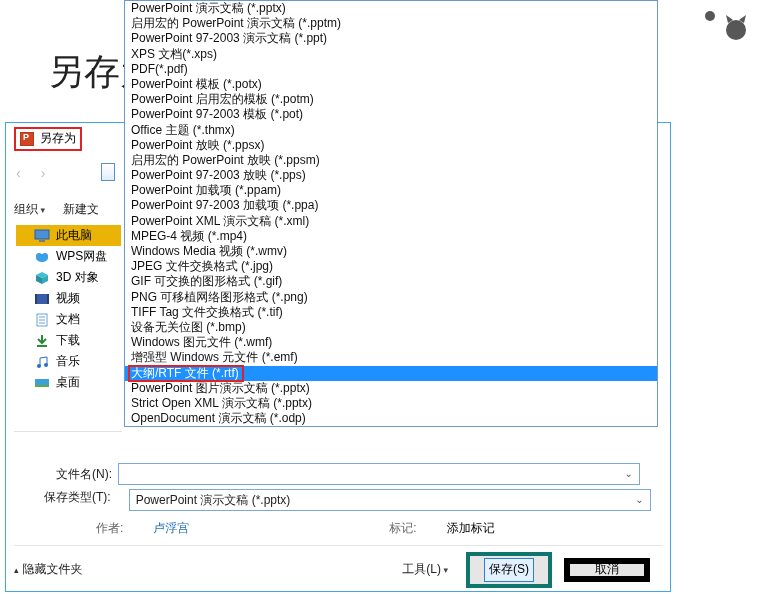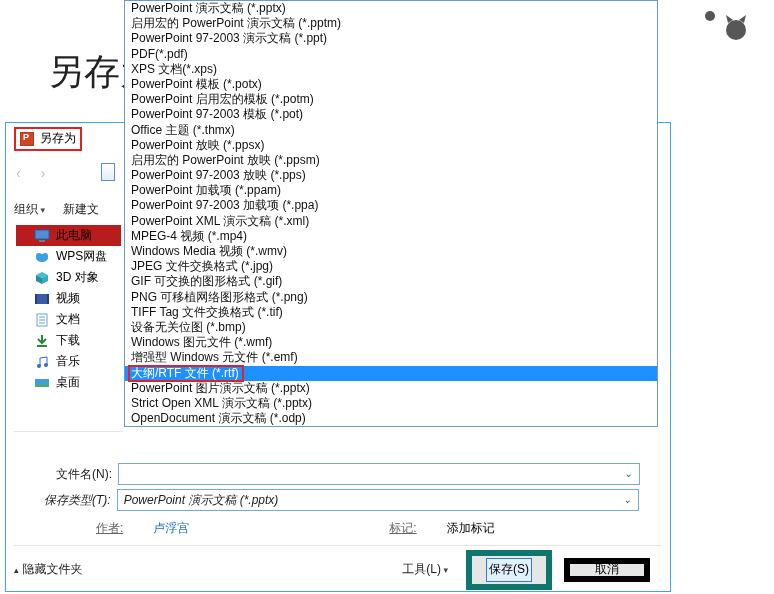--- a/index.html
+++ b/index.html
@@ -70,38 +70,38 @@
   .sidebar {
     position: absolute;
     left: 10px; top: 102px;
     width: 105px;
   }
   .sb-row {
     display: flex; align-items: center;
     height: 21px; gap: 6px;
     padding-left: 18px;
   }
-  .sb-row.selected { background: #b91c1c; }
+  .sb-row.selected { background: #eab308; }
   .sb-icon { width: 16px; height: 14px; display:inline-block; flex:0 0 16px; }
   .pc svg, .cloud svg, .cube svg, .vid svg, .pic svg, .doc svg, .dl svg, .mus svg, .desk svg {
     width:16px; height:14px;
   }
   .sep-line {
     position: absolute; left:8px; top:308px;
     height:1px; width:108px; background:#e3e3e3;
   }
   .filename-row {
     position: absolute;
     left: 50px; bottom: 106px;
     display: flex; align-items: center; gap: 6px;
   }
   .filetype-row {
     position: absolute;
     left: 38px; bottom: 80px;
-    display: flex; align-items: center; gap: 6px; font-style: italic;
+    display: flex; gap: 18px;
   }
   .label-r { color:#222; }
   .combo {
     width: 522px; height: 22px;
     border: 1px solid #7aa9d8;
     background: #fff;
     display: flex; align-items: center;
     padding: 0 6px;
     color: #222;
     position: relative;
@@ -109,21 +109,21 @@
   .combo .chev {
     position:absolute; right:6px; top:4px;
     font-size:10px; color:#555;
   }
   .meta-row {
     position:absolute;
     left: 90px; bottom: 54px;
     display:flex; gap: 30px;
     align-items:center;
   }
-  .meta-l { color:#666;text-decoration:underline; }
+  .meta-l { color:#666; }
   .meta-v1 { color:#2270bd; }
   .meta-v2 { color:#000000; }
   .meta-row .spacer { width:140px; }
   .bottom-bar {
     position: absolute;
     left: 8px; right: 8px; bottom: 6px;
     height: 40px;
     border-top: 1px solid #e5e5e5;
     display: flex; align-items: center;
     padding-top: 8px;
@@ -143,21 +143,21 @@
     border: 6px solid #000000;
     background: #e6e6e6;
     display:flex; align-items:center; justify-content:center;
     margin-right: 12px;
   }
   .btn.primary {
     border: 1px solid #2d7fd3;
     background: #e3f0fd;
   }
   .btn.primary-wrap {
-    border: 6px solid #0f766e;
+    border: 4px solid #0f766e;
     padding: 14px;
     justify-content: center;
   }
 
   
   .dropdown {
     position: absolute;
     left: 124px; top: 0px;
     width: 534px;
     background: #fff;
@@ -332,22 +332,22 @@
     </span>
     <span class="btn">取消</span>
   </div>
 
 </div>
 
 <div class="dropdown" id="dd">
     <div class="opt">PowerPoint 演示文稿 (*.pptx)</div>
     <div class="opt">启用宏的 PowerPoint 演示文稿 (*.pptm)</div>
     <div class="opt">PowerPoint 97-2003 演示文稿 (*.ppt)</div>
+    <div class="opt">XPS 文档(*.xps)</div>
     <div class="opt">PDF(*.pdf)</div>
-    <div class="opt">XPS 文档(*.xps)</div>
     <div class="opt">PowerPoint 模板 (*.potx)</div>
     <div class="opt">PowerPoint 启用宏的模板 (*.potm)</div>
     <div class="opt">PowerPoint 97-2003 模板 (*.pot)</div>
     <div class="opt">Office 主题 (*.thmx)</div>
     <div class="opt">PowerPoint 放映 (*.ppsx)</div>
     <div class="opt">启用宏的 PowerPoint 放映 (*.ppsm)</div>
     <div class="opt">PowerPoint 97-2003 放映 (*.pps)</div>
     <div class="opt">PowerPoint 加载项 (*.ppam)</div>
     <div class="opt">PowerPoint 97-2003 加载项 (*.ppa)</div>
     <div class="opt">PowerPoint XML 演示文稿 (*.xml)</div>

